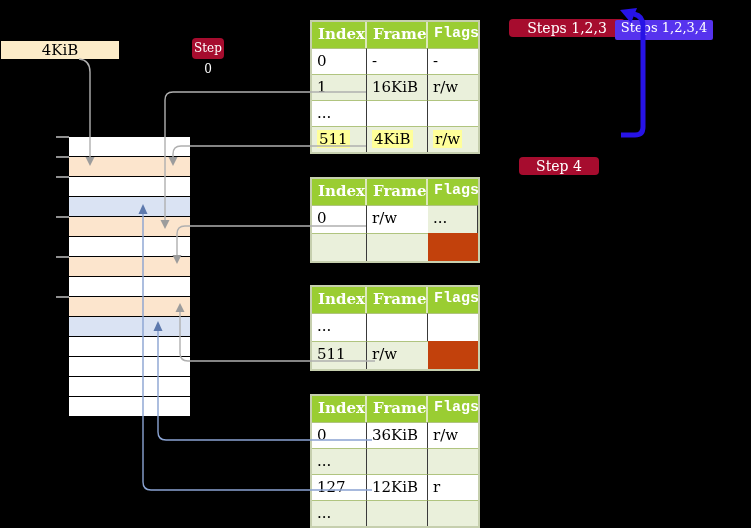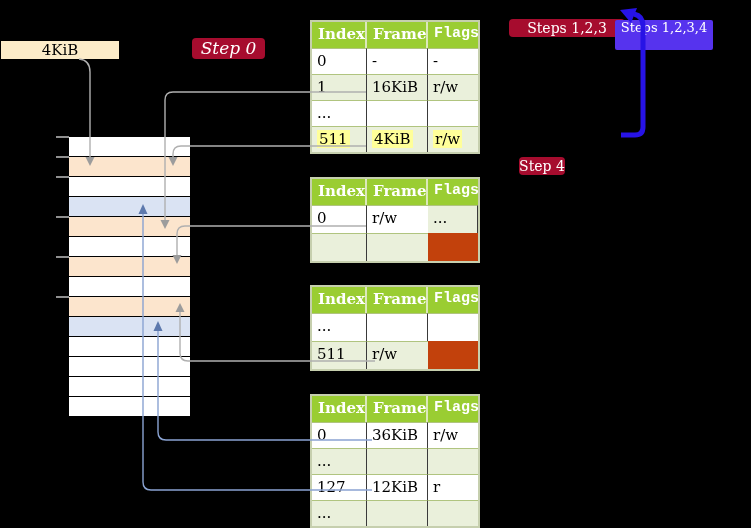--- a/index.html
+++ b/index.html
@@ -10,24 +10,24 @@
   
   .sizelabel{
     position:absolute;left:1px;top:41px;width:118px;height:18px;line-height:18px;
     background:var(--label-wheat,#fcecc9);color:#000;text-align:center;font-size:15px;
   }
   .badge{
     position:absolute;color:#fff;text-align:center;border-radius:4px;font-size:14px;
   }
   .badge.red{background:var(--badge-red,#a60c2e);}
   .badge.violet{background:var(--badge-violet,#5633ee);border-radius:2px;}
-  #badge-step0{left:192px;top:38px;width:73px;height:21px;line-height:21px;font-size:17px;font-style:italic;}
+  #badge-step0{left:192px;top:38px;width:32px;height:21px;line-height:21px;font-size:12px;}
   #badge-steps123{left:509px;top:19px;width:116px;height:18px;line-height:18px;}
-  #badge-steps1234{left:615px;top:20px;width:98px;height:30px;line-height:16px;font-size:13px;}
-  #badge-step4{left:519px;top:157px;width:46px;height:18px;line-height:18px;}
+  #badge-steps1234{left:615px;top:20px;width:98px;height:20px;line-height:16px;font-size:13px;}
+  #badge-step4{left:519px;top:157px;width:80px;height:18px;line-height:18px;}
   
   #memcol{position:absolute;left:69px;top:137px;width:121px;height:281px;}
   .mrow{height:20px;border-bottom:1px solid #000;box-sizing:border-box;background:#fff;}
   .tick{position:absolute;left:56px;width:13px;height:2px;background:var(--tick-gray,#909090);}
   
   .ptable{
     position:absolute;left:310px;display:grid;grid-template-columns:55px 61px 50px;
     border:2px solid #c6cfae;background:#c2410c;
   }
   .pt-th{

